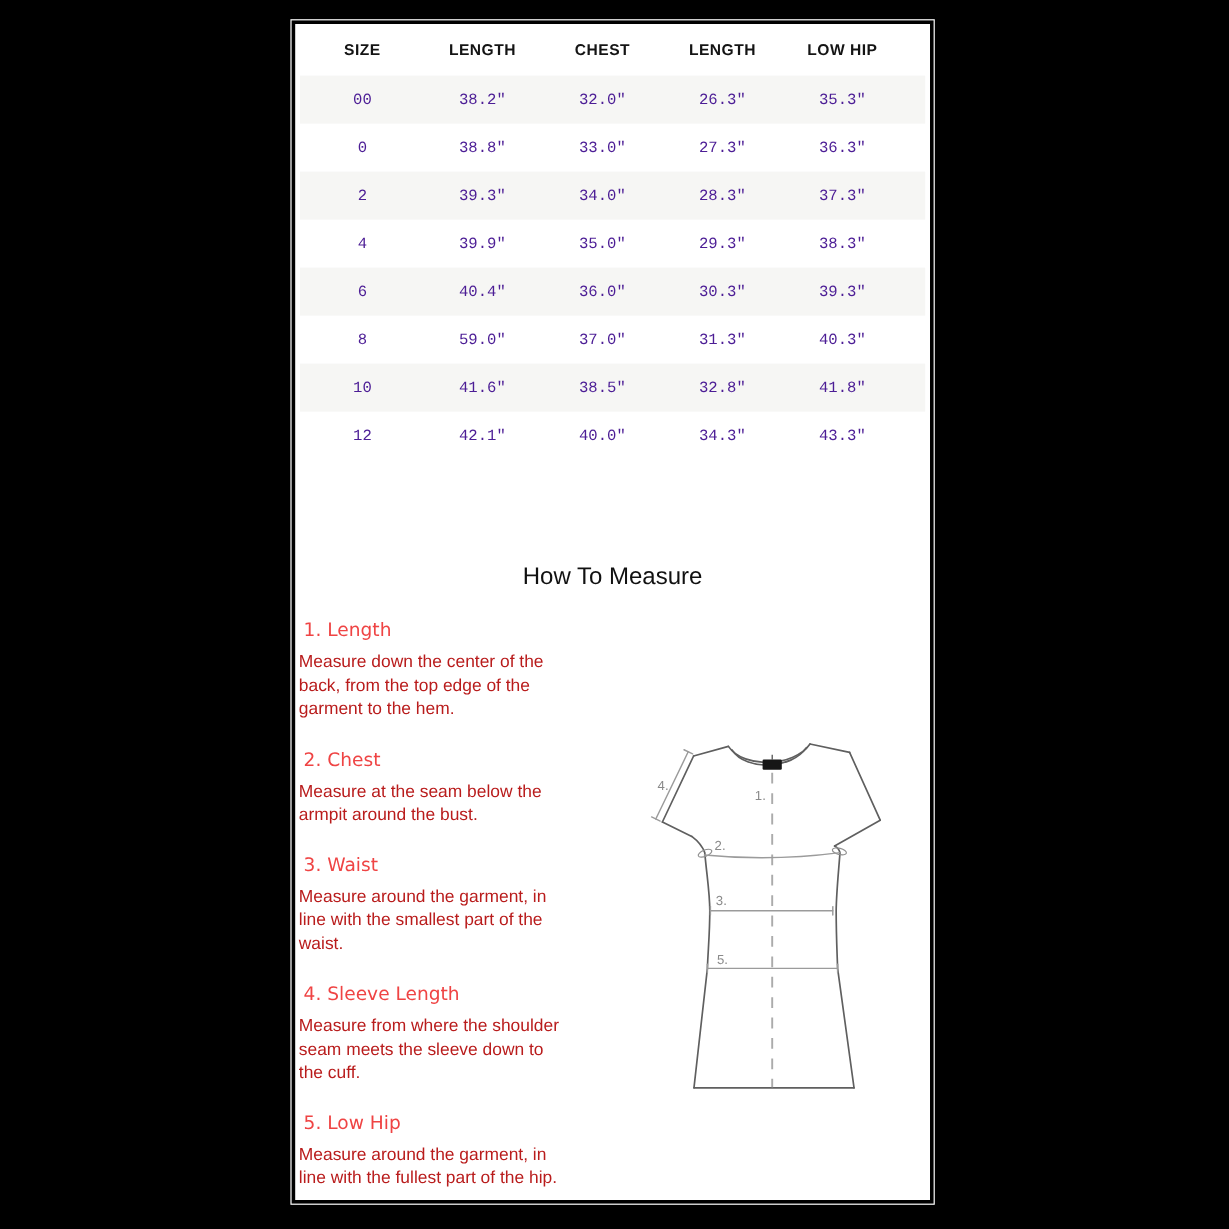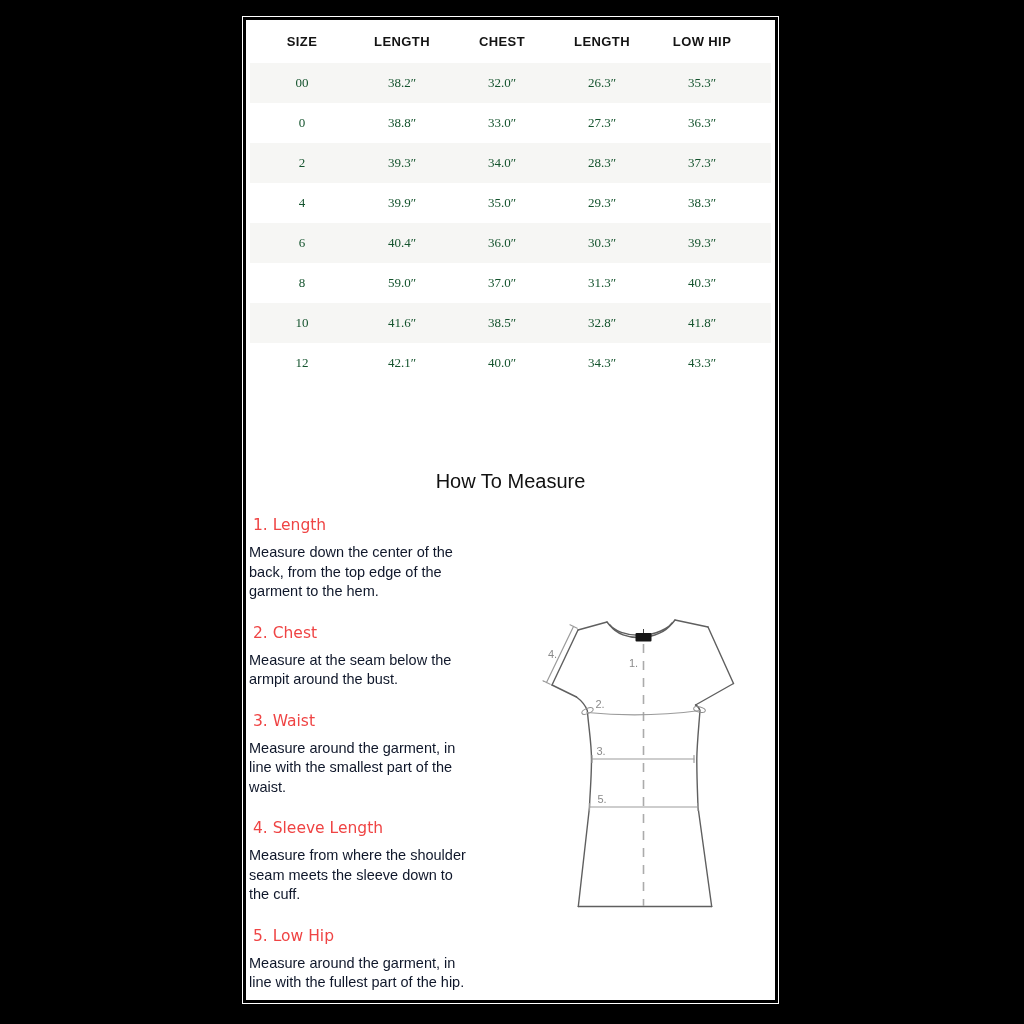--- a/index.html
+++ b/index.html
@@ -17,35 +17,35 @@
   
   .size-table { position:absolute; top:0; left:4px; right:4px; color:#141414; }
   .t-head { height:43px; display:flex; align-items:center; padding-left:2px; }
   .t-head .cell {
     font-family:"Liberation Sans", sans-serif; font-weight:bold;
     font-size:13px; letter-spacing:0.4px;
   }
   .t-body .t-row { height:40px; display:flex; align-items:center; padding-left:2px; }
   .t-body .t-row:nth-child(odd) { background:#f6f6f4; }
   .cell { width:100px; text-align:center; }
-  .t-body .cell { font-family:Liberation Serif, serif; font-size:13px; color:#14532d; }
+  .t-body .cell { font-family:Liberation Mono, monospace; font-size:13px; color:#4c1d95; }
 
   
   .guide-title {
     position:absolute; top:450px; left:0; width:100%; text-align:center;
     font-family:Liberation Sans, sans-serif; font-size:20px; color:#111;
   }
   .steps { position:absolute; left:3px; top:496px; width:258px; }
   .step-title {
     font-family:"DejaVu Sans", sans-serif; font-size:15.5px; font-weight:normal;
     color:#ef4444; margin:0 0 9px; padding-left:4px; line-height:18px;
   }
   .step-text {
     font-family:"Liberation Sans", sans-serif; font-size:14.5px; line-height:19.5px;
-    color:#0f172a; margin:0 0 22px; white-space:pre-line;
+    color:#b91c1c; margin:0 0 22px; white-space:pre-line;
   }
 
   
   .dress-svg { position:absolute; left:294px; top:592px; width:210px; height:315px; }
   .outline { fill:none; stroke:#5f5f5f; stroke-width:1.4; stroke-linecap:round; stroke-linejoin:round; }
   .seam    { fill:none; stroke:#8f8f8f; stroke-width:1; }
   .measure { fill:none; stroke:#9b9b9b; stroke-width:1.2; stroke-linecap:round; }
   .dashline{ fill:none; stroke:#ababab; stroke-width:1.6; stroke-dasharray:9 8; }
   .dlabel  { font-family:"Liberation Sans", sans-serif; font-size:11px; fill:#8a8a8a; }
 </style>

